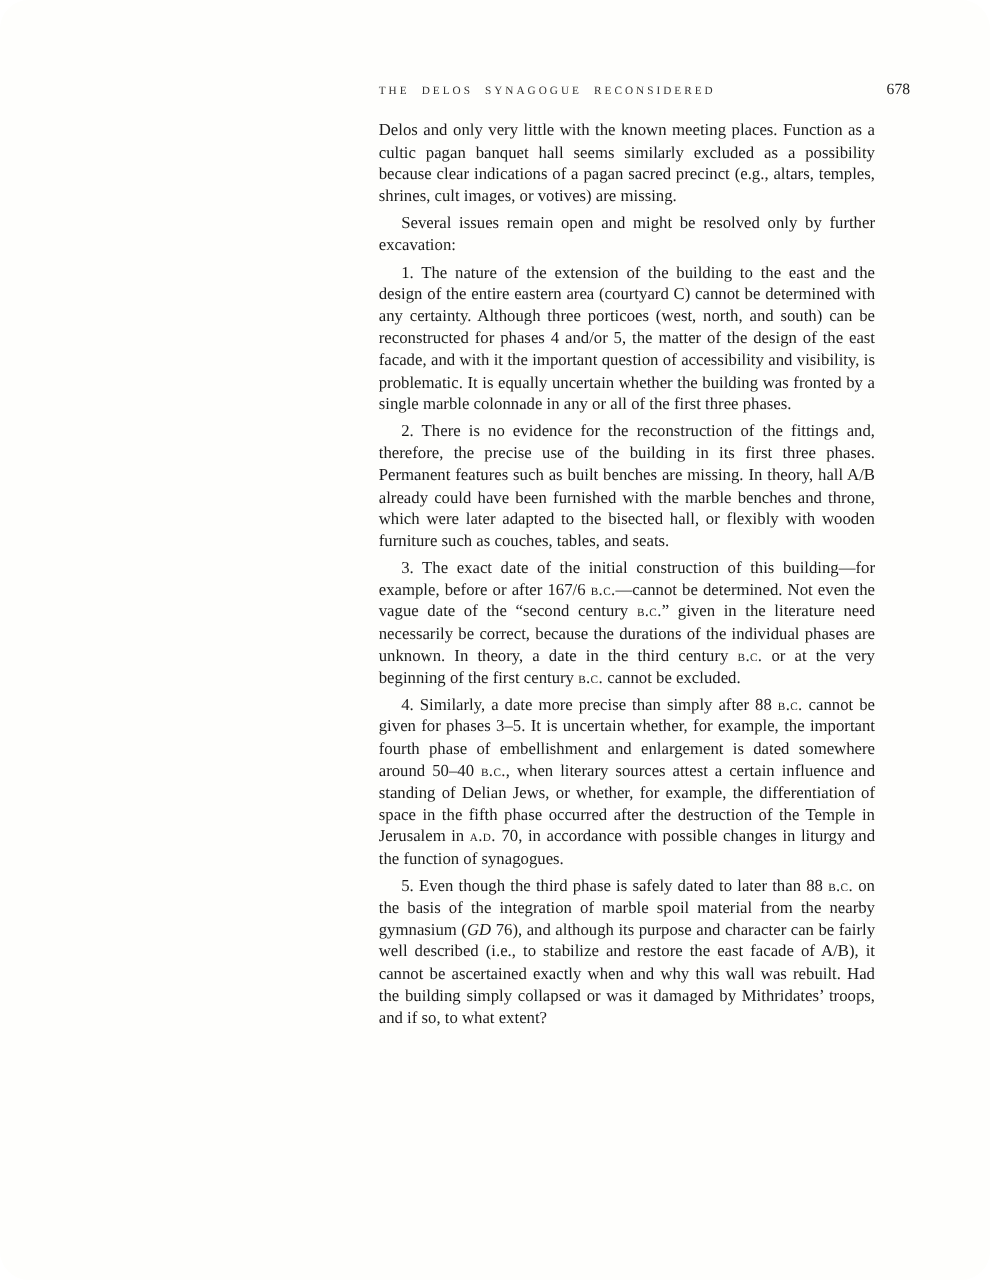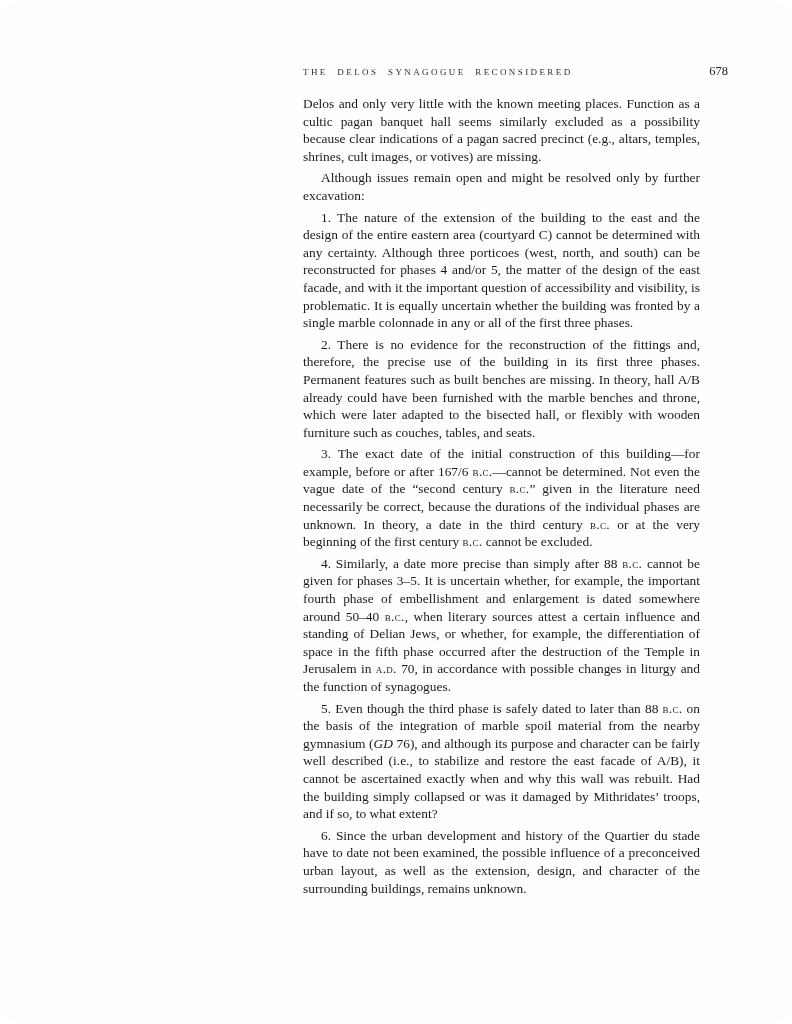--- a/index.html
+++ b/index.html
@@ -69,22 +69,21 @@
 
 <div class="page">
 
   <header class="running-head">
     <span class="running-title">THE DELOS SYNAGOGUE RECONSIDERED</span>
     <span class="page-number">678</span>
   </header>
 
   <main class="text-block">
     <p class="noindent">Delos and only very little with the known meeting places. Function as a cultic pagan banquet hall seems similarly excluded as a possibility because clear indications of a pagan sacred precinct (e.g., altars, temples, shrines, cult images, or votives) are missing.</p>
-    <p class="indent">Although issues remain open and might be resolved only by further excavation:</p>
+    <p class="indent">Several issues remain open and might be resolved only by further excavation:</p>
     <p class="indent">1. The nature of the extension of the building to the east and the design of the entire eastern area (courtyard C) cannot be determined with any certainty. Although three porticoes (west, north, and south) can be reconstructed for phases 4 and/or 5, the matter of the design of the east facade, and with it the important question of accessibility and visibility, is problematic. It is equally uncertain whether the building was fronted by a single marble colonnade in any or all of the first three phases.</p>
     <p class="indent">2. There is no evidence for the reconstruction of the fittings and, therefore, the precise use of the building in its first three phases. Permanent features such as built benches are missing. In theory, hall A/B already could have been furnished with the marble benches and throne, which were later adapted to the bisected hall, or flexibly with wooden furniture such as couches, tables, and seats.</p>
     <p class="indent">3. The exact date of the initial construction of this building—for example, before or after 167/6 <span class="sc">b.c.</span>—cannot be determined. Not even the vague date of the “second century <span class="sc">b.c.</span>” given in the literature need necessarily be correct, because the durations of the individual phases are unknown. In theory, a date in the third century <span class="sc">b.c.</span> or at the very beginning of the first century <span class="sc">b.c.</span> cannot be excluded.</p>
     <p class="indent">4. Similarly, a date more precise than simply after 88 <span class="sc">b.c.</span> cannot be given for phases 3–5. It is uncertain whether, for example, the important fourth phase of embellishment and enlargement is dated somewhere around 50–40 <span class="sc">b.c.</span>, when literary sources attest a certain influence and standing of Delian Jews, or whether, for example, the differentiation of space in the fifth phase occurred after the destruction of the Temple in Jerusalem in <span class="sc">a.d.</span> 70, in accordance with possible changes in liturgy and the function of synagogues.</p>
     <p class="indent">5. Even though the third phase is safely dated to later than 88 <span class="sc">b.c.</span> on the basis of the integration of marble spoil material from the nearby gymnasium (<i>GD</i> 76), and although its purpose and character can be fairly well described (i.e., to stabilize and restore the east facade of A/B), it cannot be ascertained exactly when and why this wall was rebuilt. Had the building simply collapsed or was it damaged by Mithridates’ troops, and if so, to what extent?</p>
-    <p class="indent">6. Since the urban development and history of the Quartier du stade have to date not been examined, the possible influence of a preconceived urban layout, as well as the extension, design, and character of the surrounding buildings, remains unknown.</p>
   </main>
 
 </div>
 
 </body></html>

